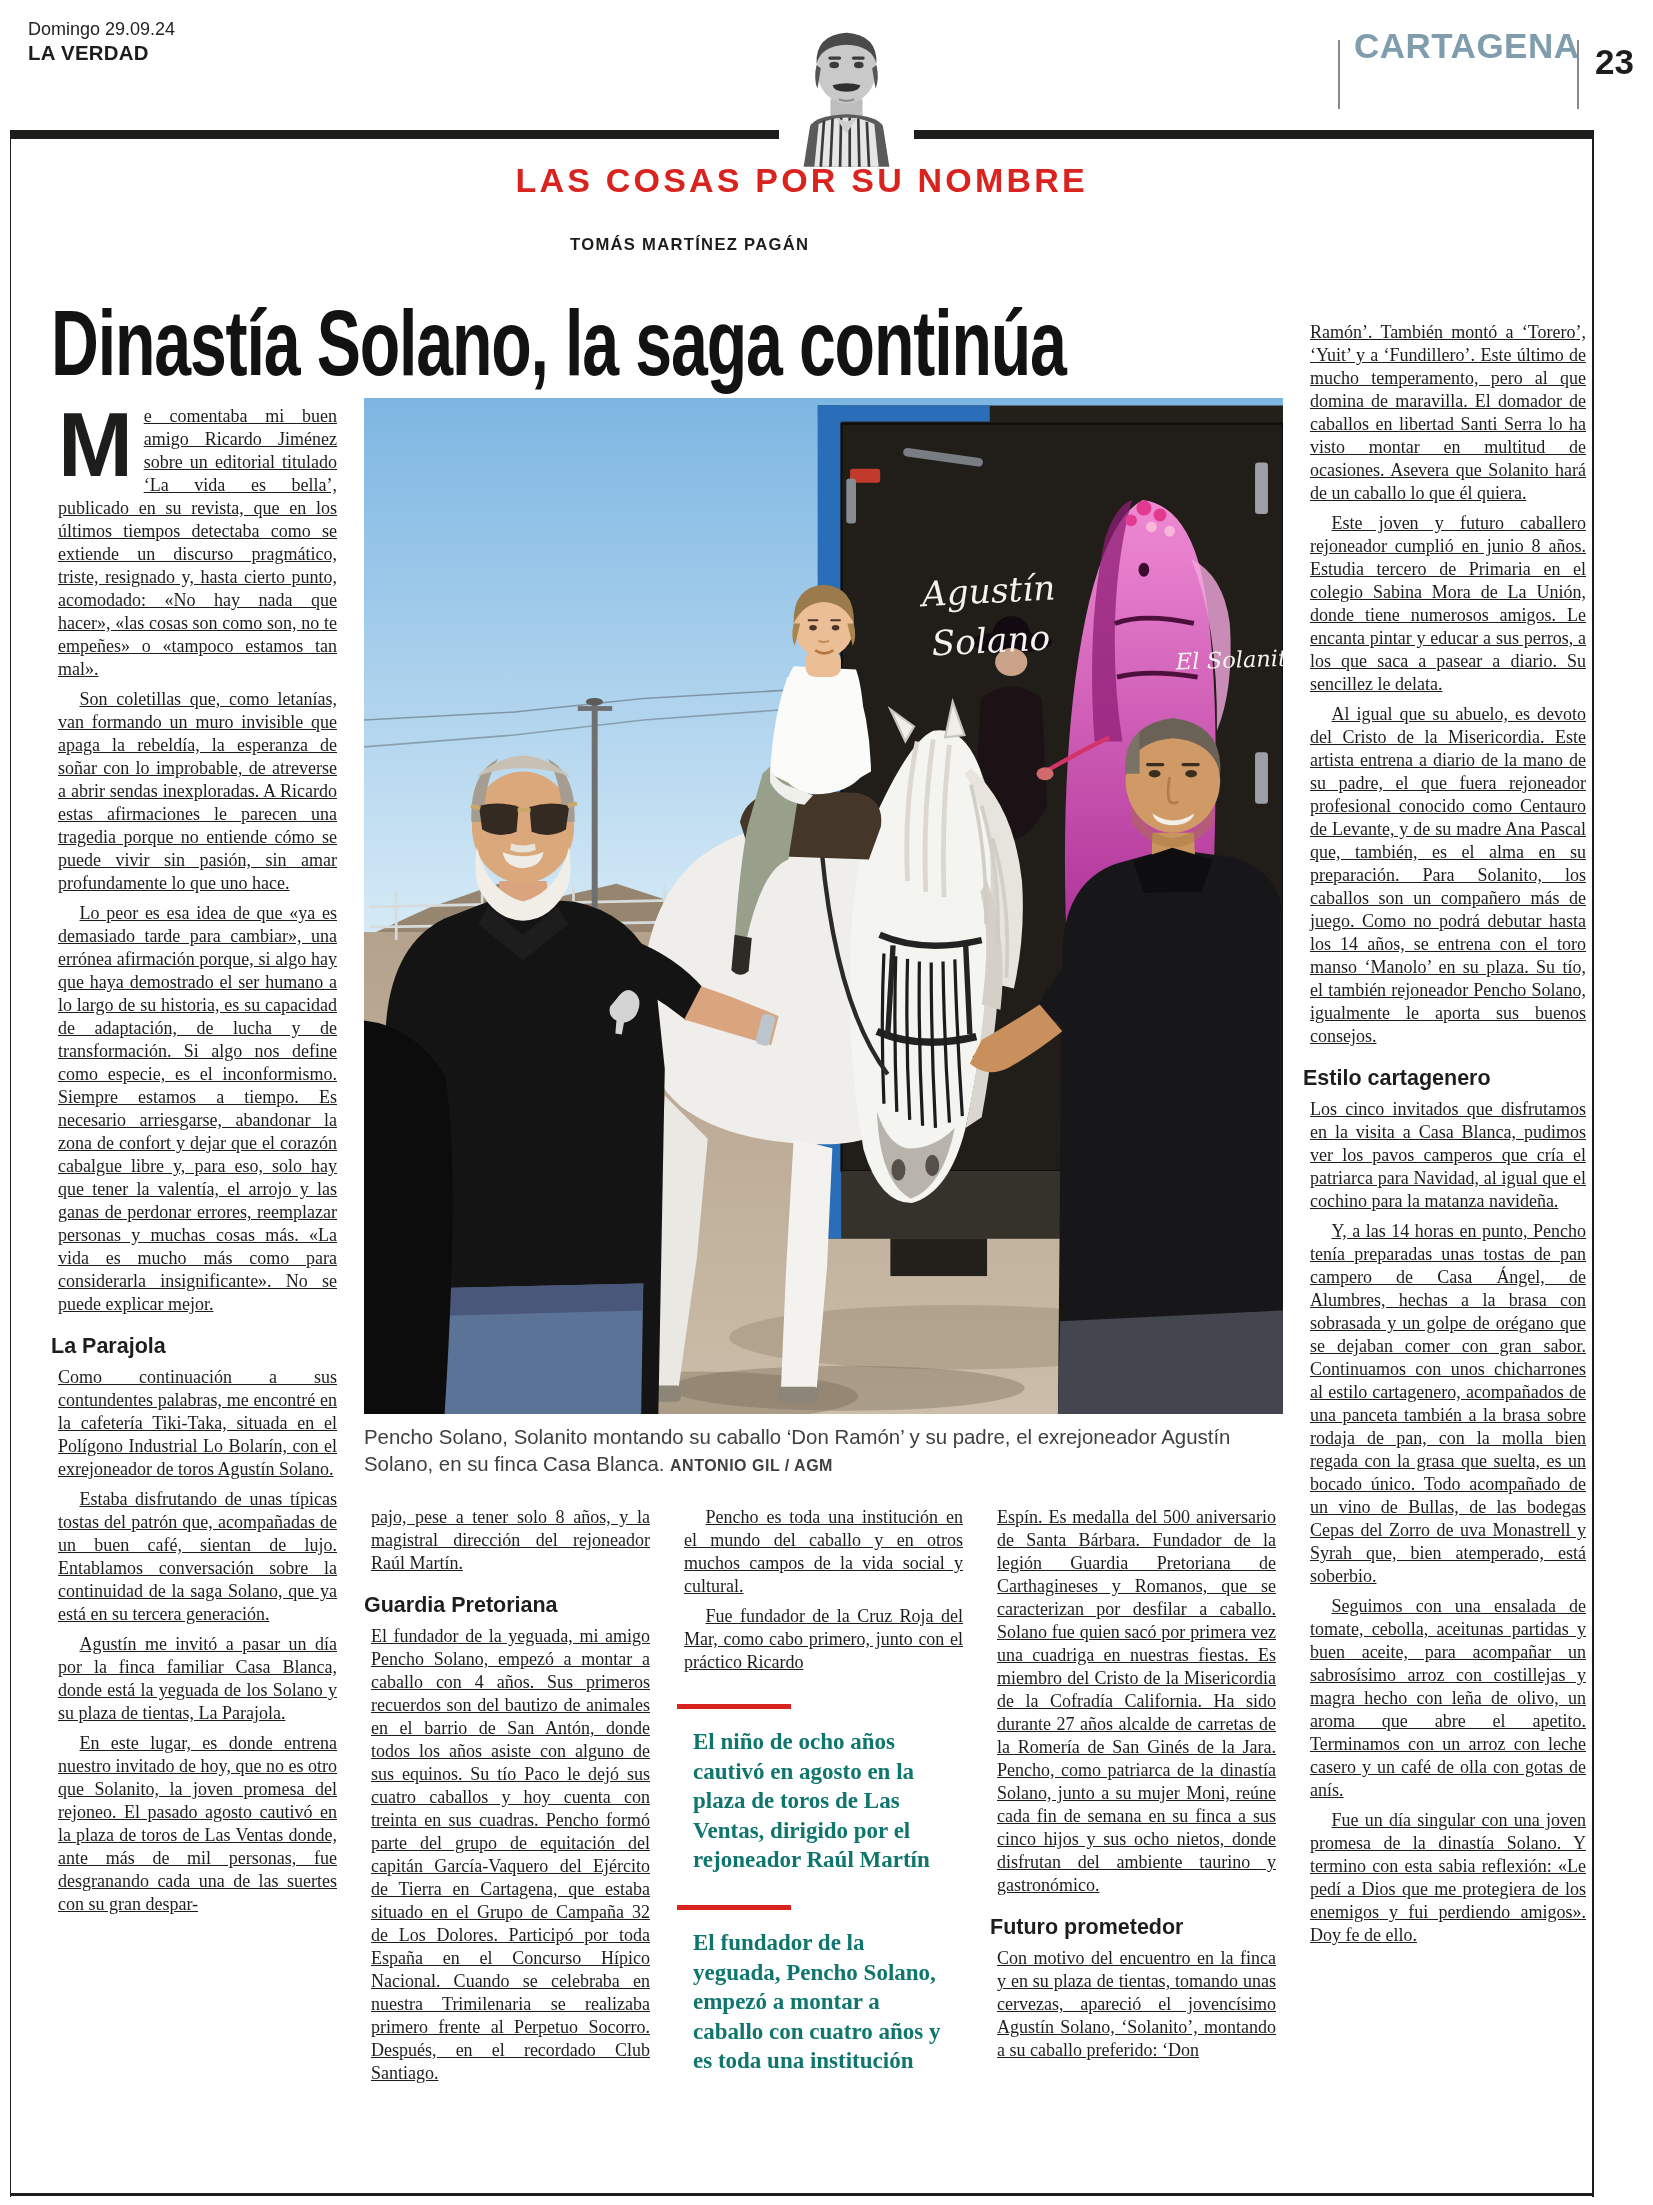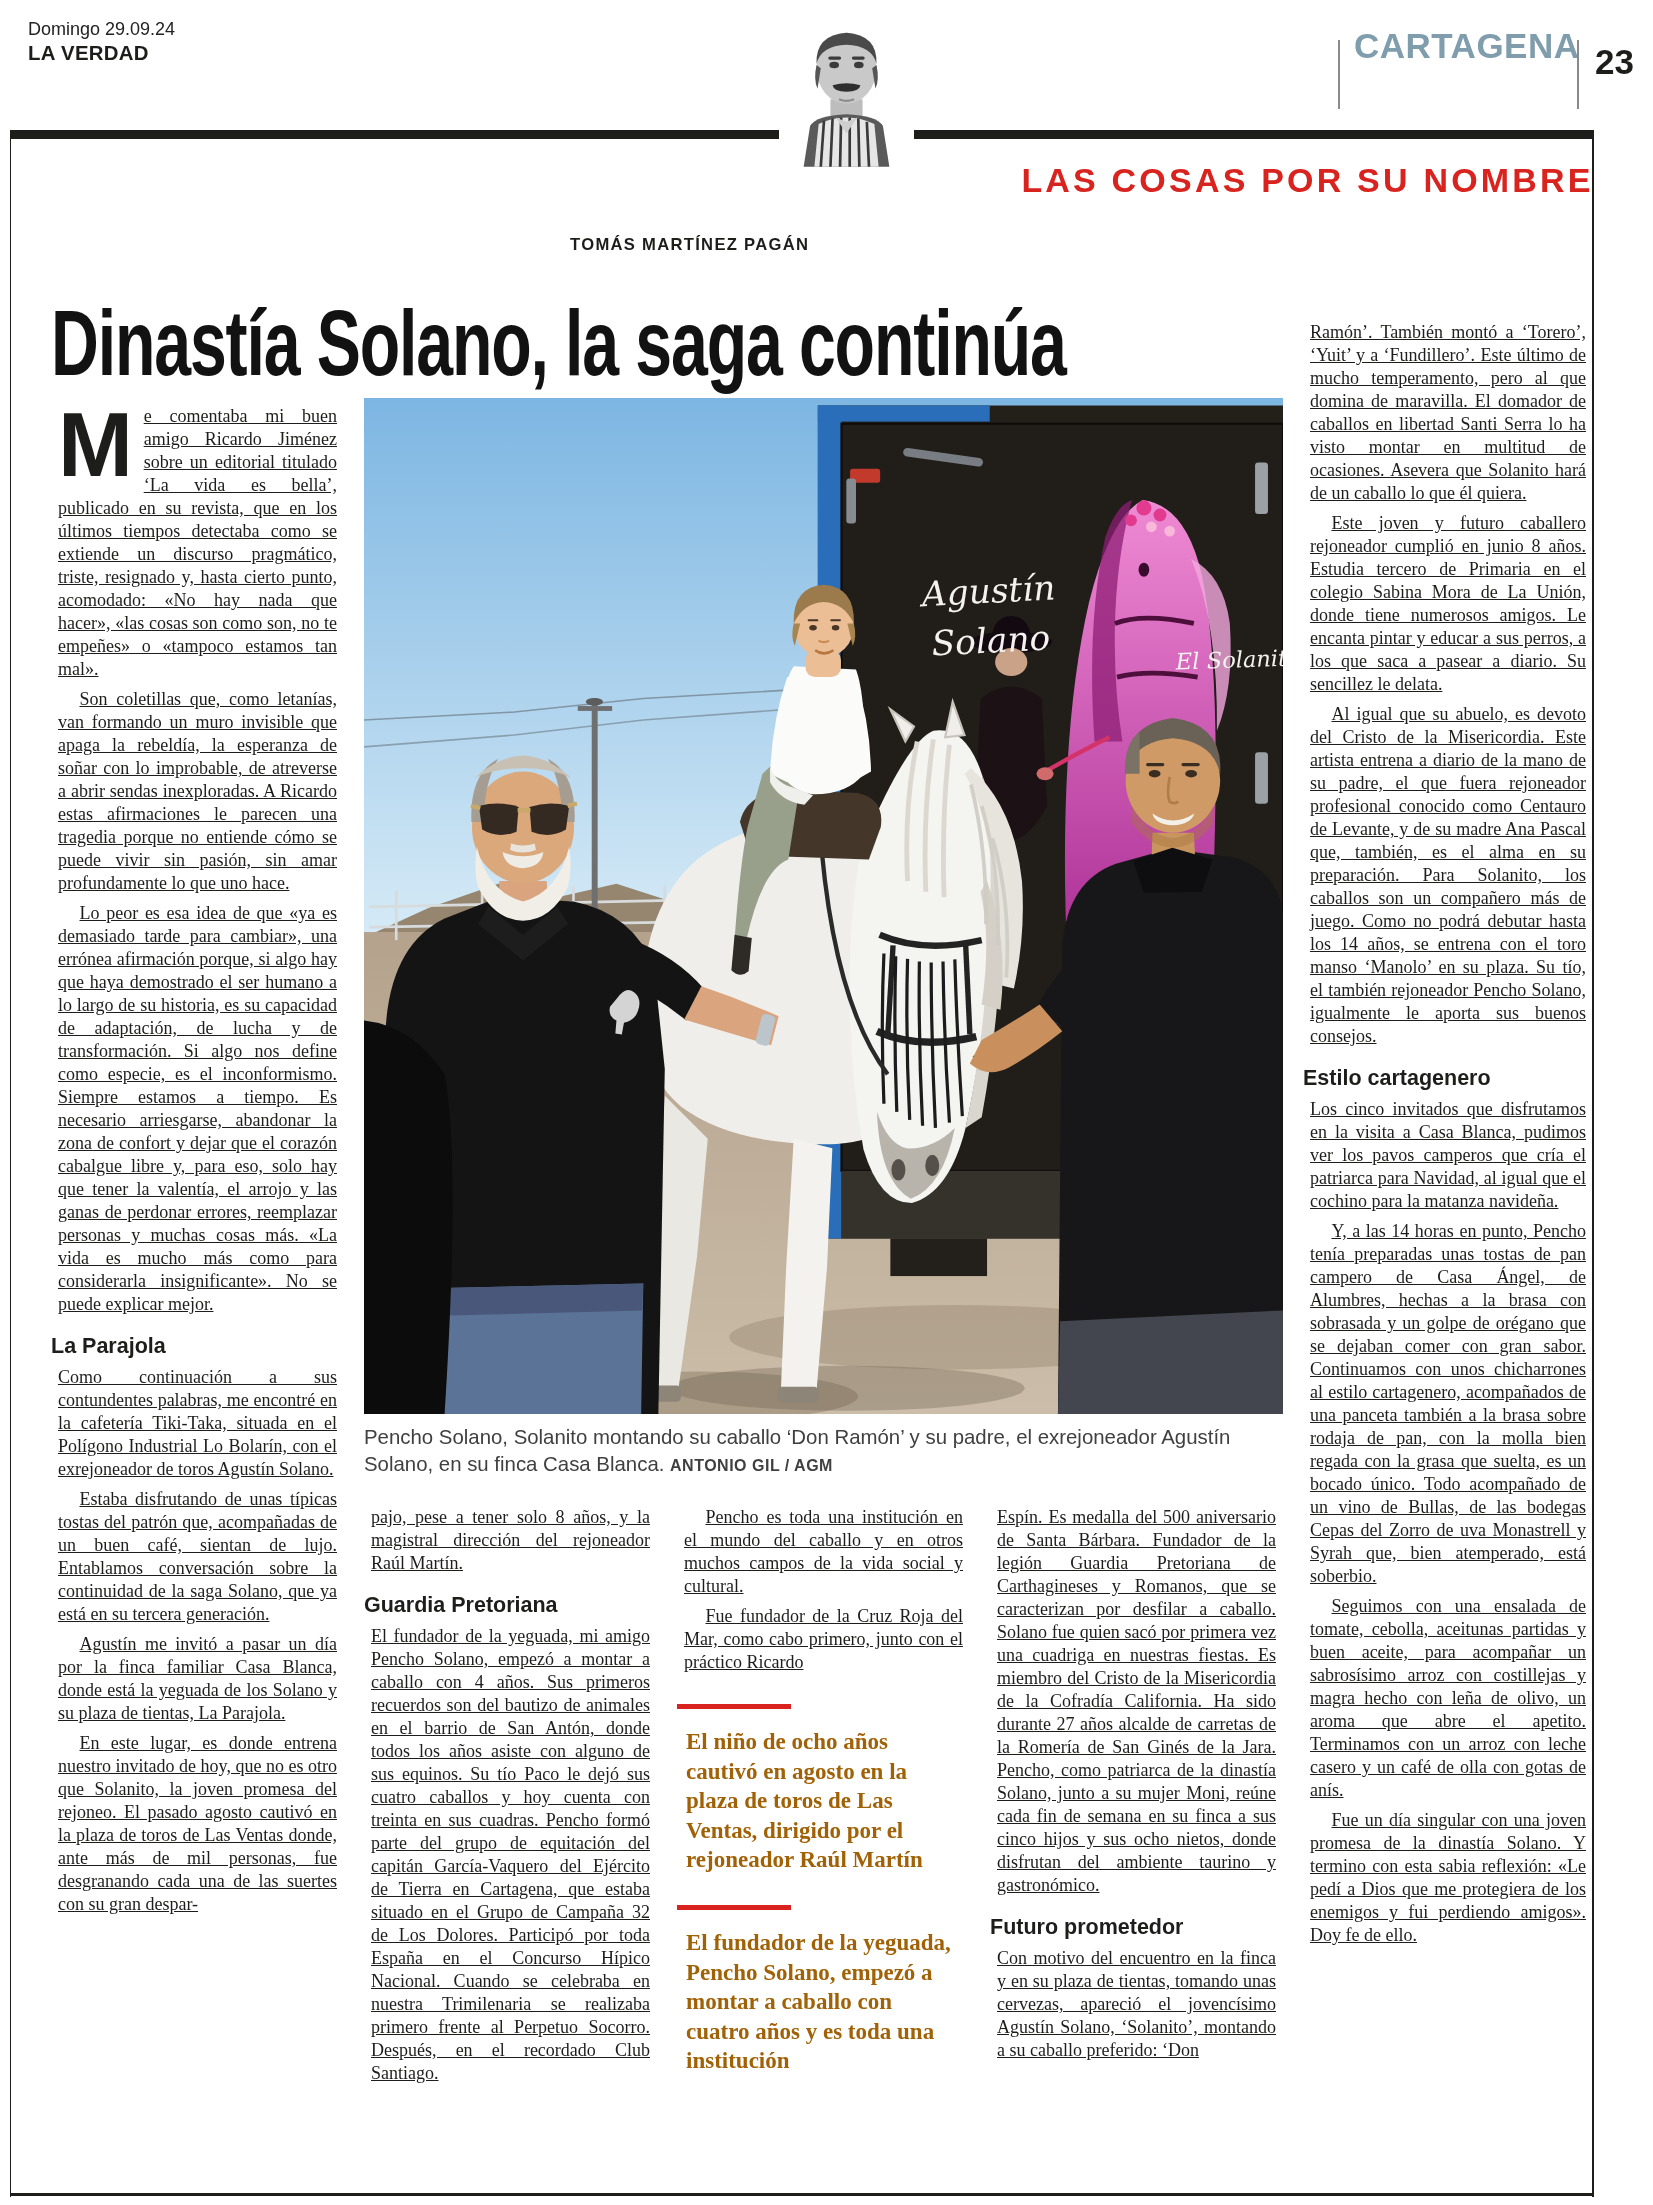--- a/index.html
+++ b/index.html
@@ -13,21 +13,21 @@
   .brand{left:28px;top:42px;font:bold 20.4px/23.6px "Liberation Sans",sans-serif;letter-spacing:0.3px;}
   .sec-rule{width:1.6px;background:#8a8a8a;}
   .section-name{left:1354px;top:27px;font:bold 35px/38px "Liberation Sans",sans-serif;color:var(--blue);letter-spacing:0.5px;}
   .page-num{left:1595px;top:43px;font:bold 35px/38px "Liberation Sans",sans-serif;color:var(--ink);}
   .topbar{left:9.7px;top:130px;width:1584px;height:8.6px;background:var(--ink);}
   .rule-left{left:9.7px;top:130px;width:1.6px;height:2067px;background:var(--ink);}
   .rule-right{left:1592px;top:130px;width:1.6px;height:2067px;background:var(--ink);}
   .rule-bottom{left:9.7px;top:2193px;width:1584px;height:3.2px;background:var(--ink);}
   .portrait{left:779px;top:5.4px;width:135px;height:162px;background:#fff;z-index:6;}
 
-  .kicker{left:9.7px;top:161px;width:1584px;text-align:right;
+  .kicker{left:9.7px;top:161px;width:1584px;text-align:center;
           font:bold 34px/39px "Liberation Sans",sans-serif;color:var(--red);letter-spacing:3.2px;}
   .byline{left:9.7px;top:235px;width:1360px;text-align:center;
           font:bold 16.6px/19.3px "Liberation Sans",sans-serif;letter-spacing:1.3px;}
   .headline{left:51px;top:290px;width:1235px;height:123px;overflow:visible;white-space:nowrap;}
   .hl-scale{display:inline-block;transform:scaleX(.72);transform-origin:0 50%;
             font:bold 92px/107px "Liberation Sans",sans-serif;letter-spacing:-1.6px;color:#121212;}
 
   
   .col{overflow:hidden;}
   .c1{left:51px;top:398px;width:293px;height:1788px;}
@@ -36,21 +36,21 @@
   .c4{left:990px;top:1499px;width:293px;height:690px;}
   .c5{left:1303px;top:314px;width:290px;height:1875px;}
 
   .body-p{font:18px/23px "Liberation Serif",serif;text-align:justify;margin:7px;text-indent:21.5px;
           color:var(--ink);hyphens:auto;text-decoration:underline;-webkit-hyphens:auto;}
   .body-p.noindent{text-indent:0;}
   .sec-h{font:bold 21.5px/25px "Liberation Sans",sans-serif;margin:18px 0 5.4px;color:var(--ink);}
   .dropcap{float:left;font:bold 90px/71px "Liberation Sans",sans-serif;margin:5.4px 10.7px 0 0;color:var(--ink);}
   .pullquote{margin:30px 0 14px;}
   .pq-bar{width:114px;height:5.4px;background:var(--red);margin:0 0 18px;}
-  .pullquote p{font:bold 23px/29.5px "Liberation Serif",serif;margin:9px;color:#a16207;text-align:left;}
+  .pullquote p{font:bold 23px/29.5px "Liberation Serif",serif;margin:16px;color:#0f766e;text-align:left;}
 
   
   .photo{left:364px;top:398px;width:919px;height:1016px;background:#cfe3f0;}
   .photo svg{display:block;width:100%;height:100%;}
   .caption{left:364px;top:1424px;width:919px;font:20.4px/27px "Liberation Sans",sans-serif;color:#404040;}
   .credit{font:bold 16px "Liberation Sans",sans-serif;letter-spacing:0.5px;}
 
   .truck-script{font-family:"DejaVu Serif",serif;font-style:italic;fill:#f4f2ee;}
   .truck-phone{font-family:"DejaVu Sans",sans-serif;fill:#cfcfcf;}
 </style>

